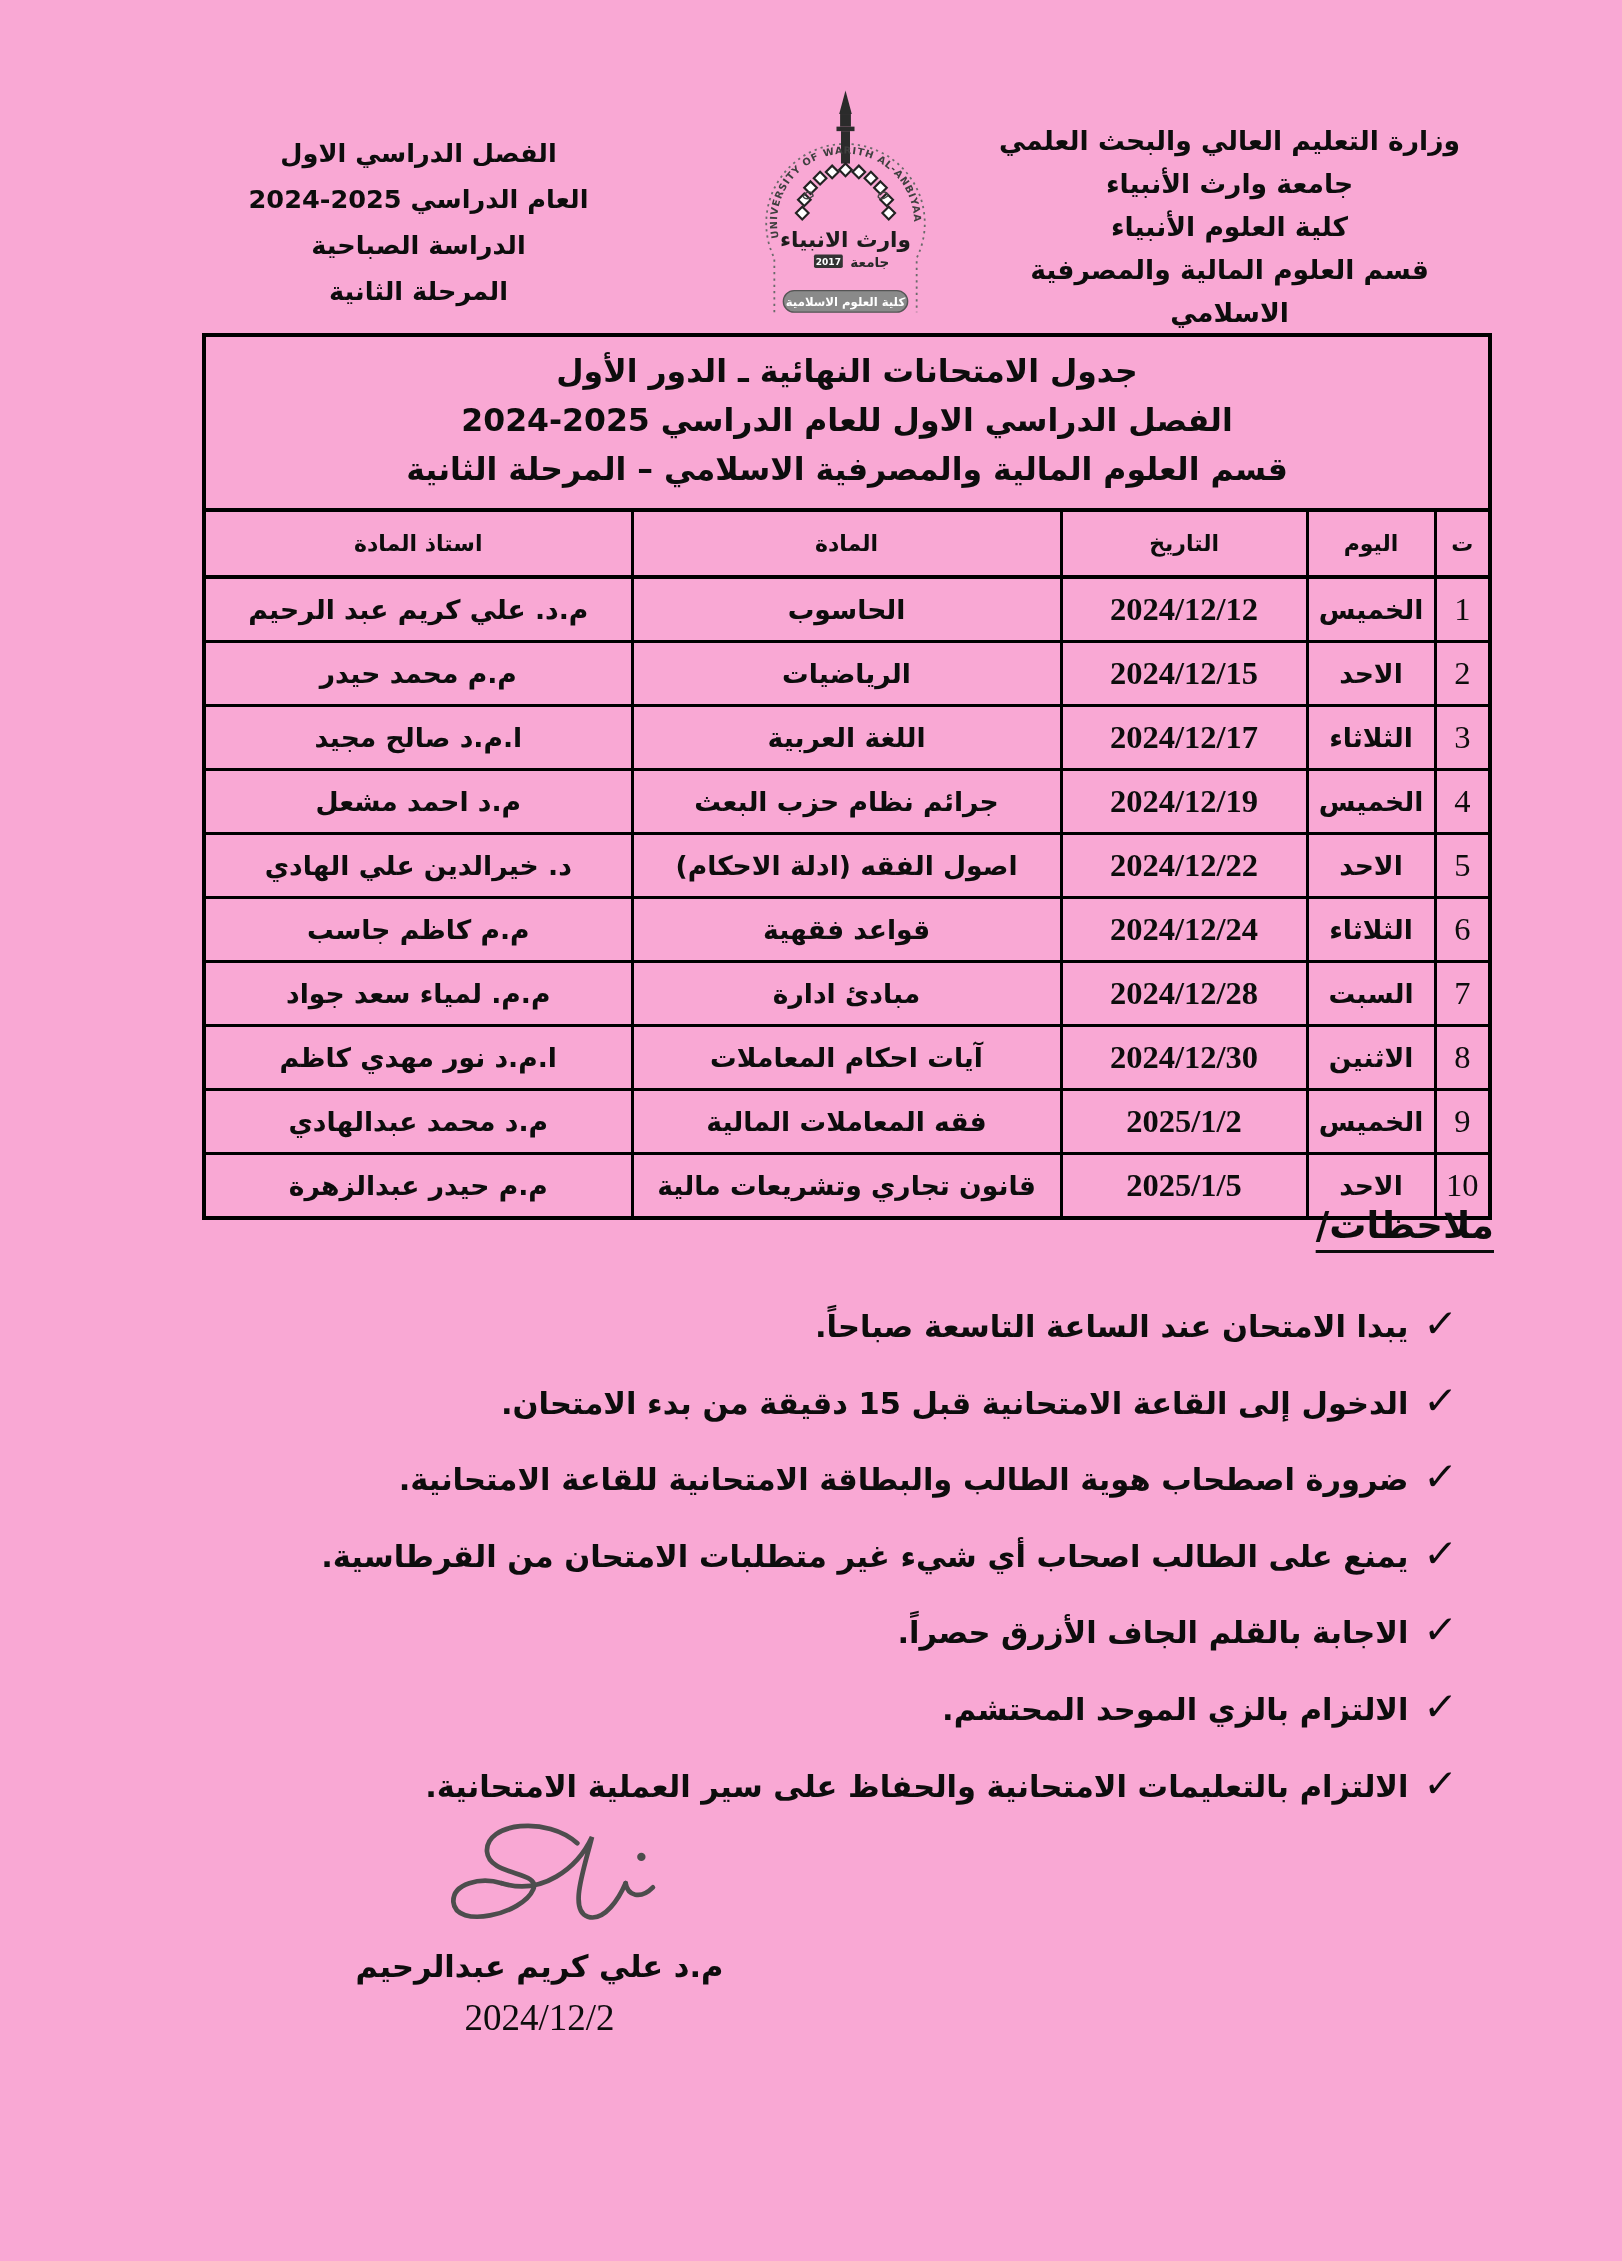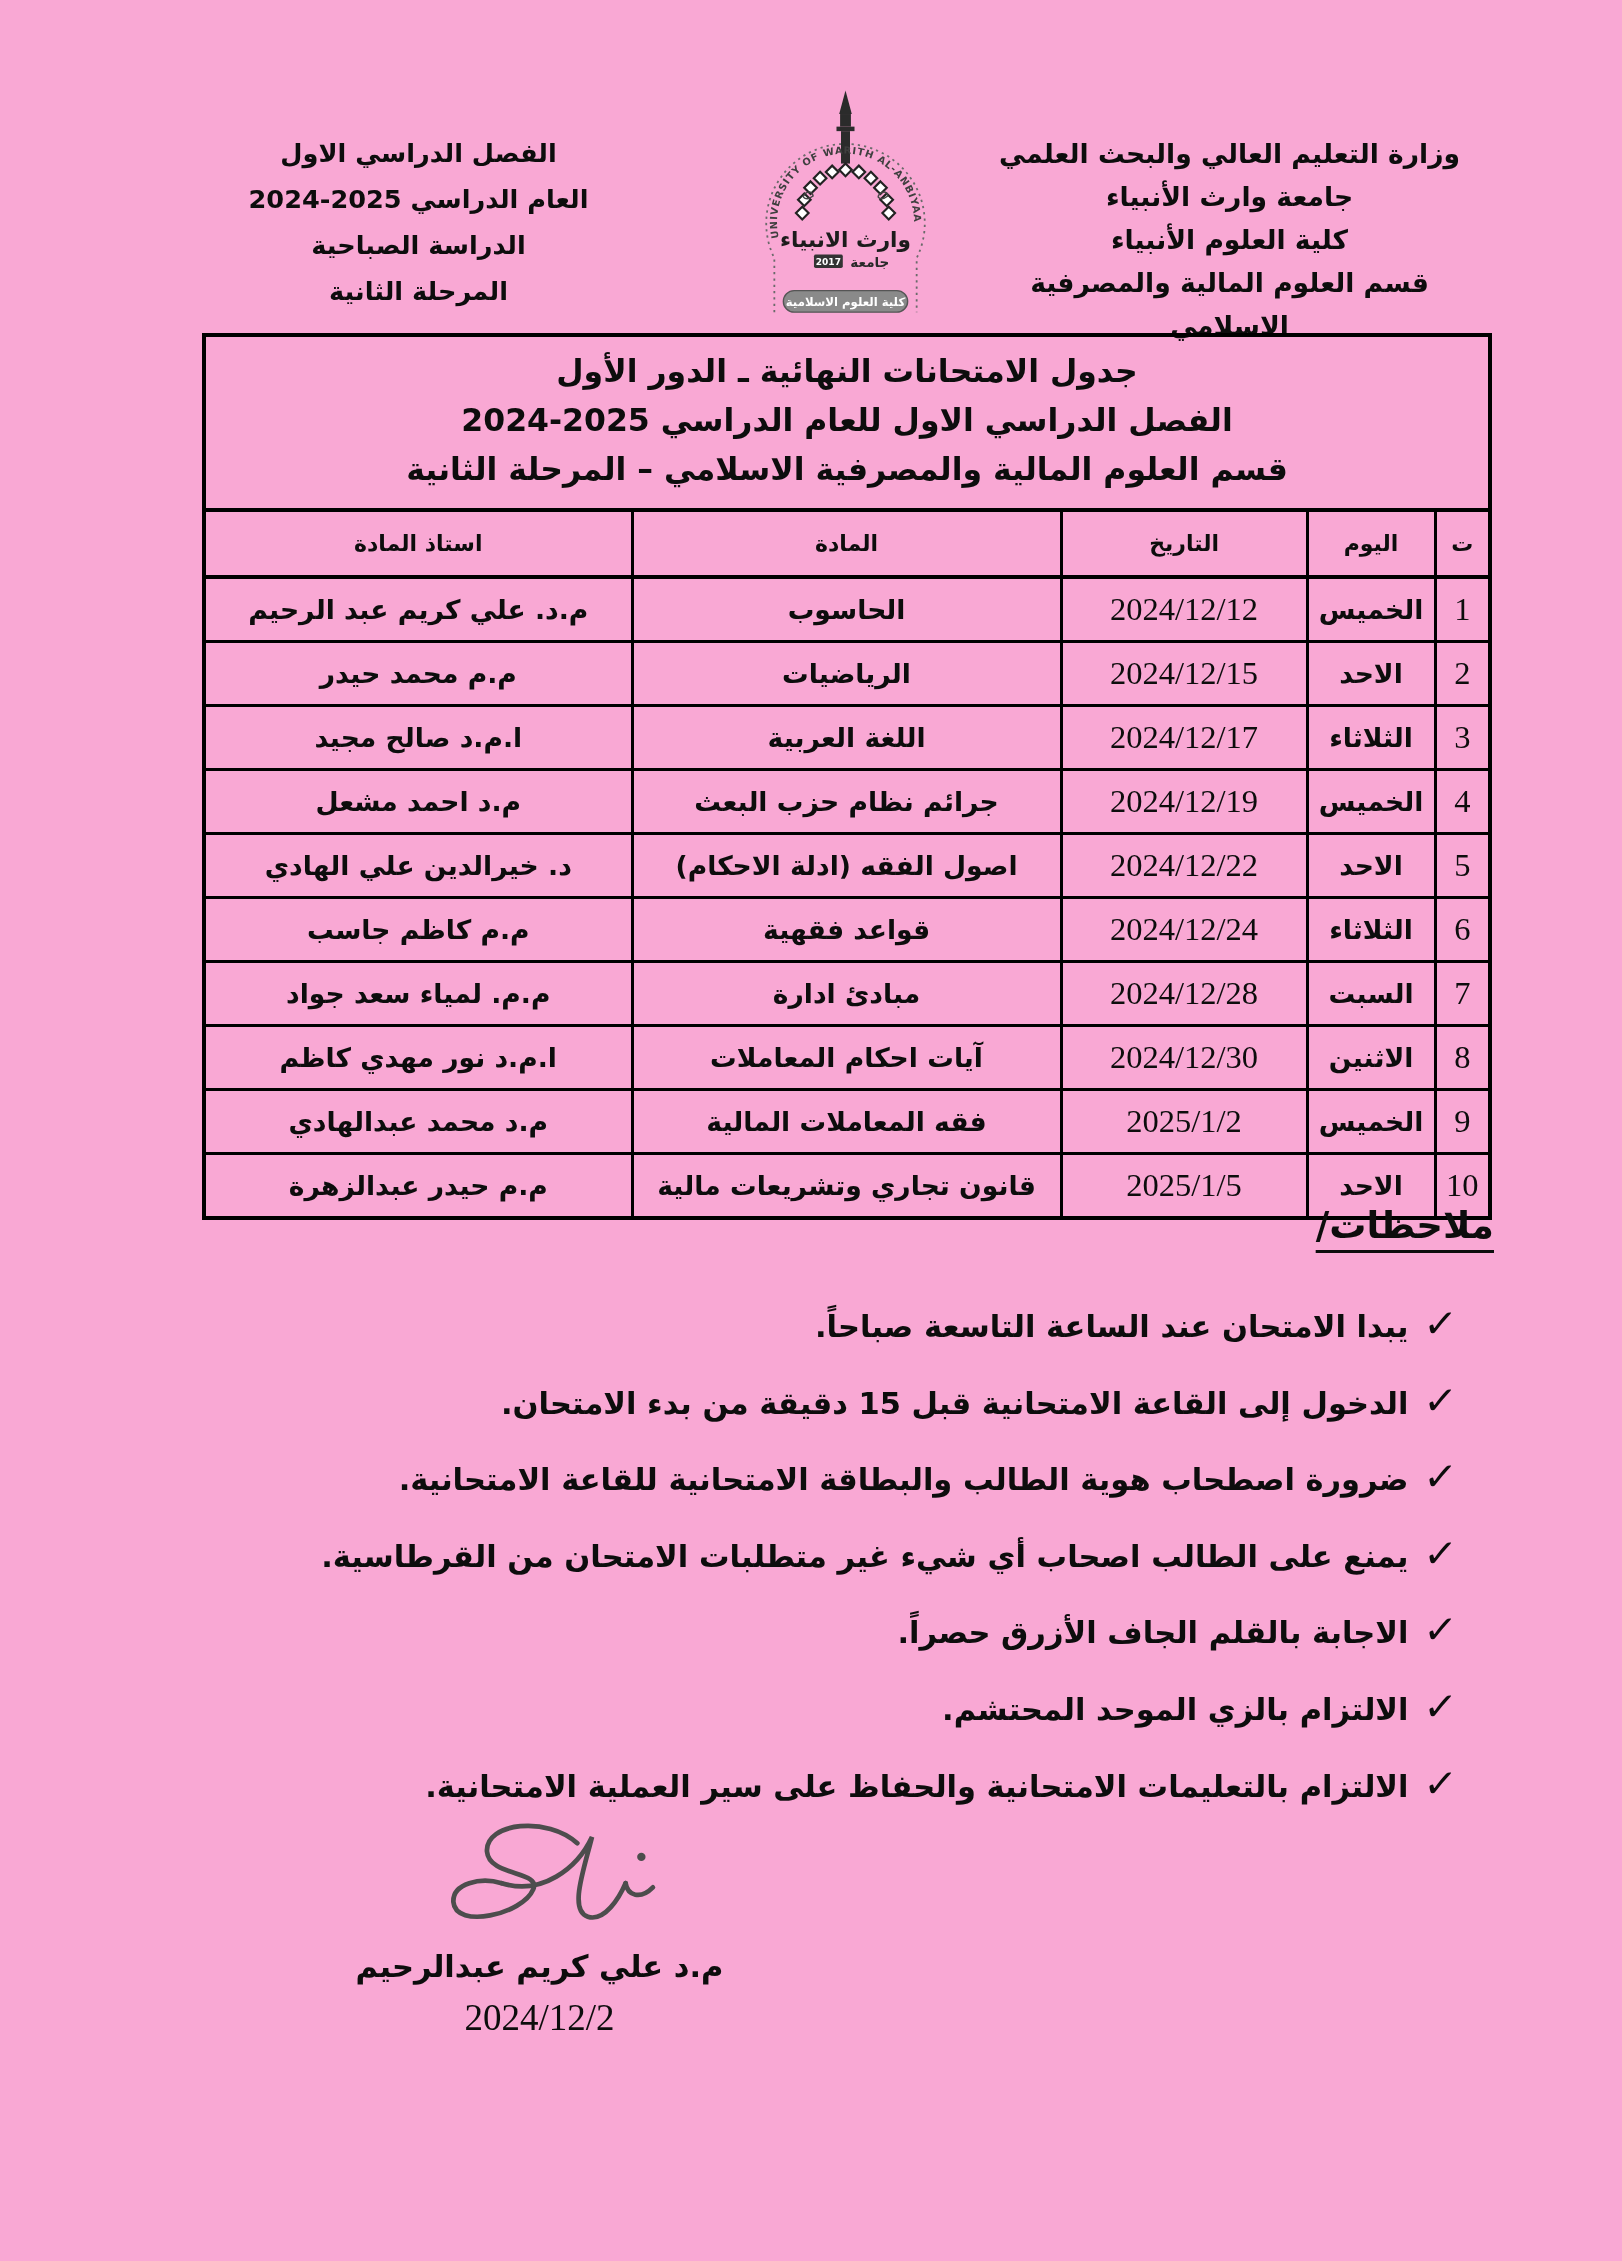--- a/index.html
+++ b/index.html
@@ -4,35 +4,35 @@
 <style>
   html,body{margin:0;padding:0;background:#e8e8e8;}
   .page{
     position:relative;width:1622px;height:2262px;margin:0 auto;
     background:#f9a8d4;color:#0d0d0d;overflow:hidden;
     font-family:"DejaVu Sans",sans-serif;font-weight:bold;
   }
   
   .hdr-left{position:absolute;top:130px;left:234px;width:369px;text-align:center;
     font-size:25.6px;line-height:46px;direction:rtl;}
-  .hdr-right{position:absolute;top:132px;left:993px;width:473px;text-align:center;
+  .hdr-right{position:absolute;top:119px;left:993px;width:473px;text-align:center;
     font-size:26.6px;line-height:43px;direction:rtl;}
   .logo-box{position:absolute;top:87px;left:759px;width:173px;height:236px;}
   .logo-box svg{width:100%;height:100%;}
   
   table.exam{position:absolute;top:333px;left:202px;width:1286px;
     border-collapse:collapse;table-layout:fixed;text-align:center;
     border:4.9px solid #000;}
   table.exam th,table.exam td{border:3px solid #000;padding:0;overflow:hidden;}
   .title-cell{border-bottom:4.9px solid #000 !important;padding:9.9px 5.9px 13.8px !important;}
   .title-cell div{font-size:31.5px;line-height:49px;}
   tr.cols th{height:63px;font-size:22px;border-bottom:4.9px solid #000 !important;}
   tbody td{height:61px;font-size:26.6px;}
   td.c-no{font-family:"Liberation Serif",serif;font-weight:normal;font-size:32.5px;}
-  td.c-date{font-family:"Liberation Serif",serif;font-weight:normal;font-size:32.5px;direction:ltr;}
+  td.c-date{font-family:"Liberation Serif",serif;font-weight:bold;font-size:32.5px;direction:ltr;}
   
   .notes-heading{position:absolute;top:1204px;right:128px;font-size:37px;direction:rtl;
     text-decoration:underline;text-decoration-thickness:3px;text-underline-offset:11.8px;}
   .notes-list{position:absolute;top:1302px;right:165px;width:1310px;direction:rtl;
     list-style:none;margin:0;padding:0;}
   .notes-list li{display:flex;align-items:baseline;gap:15.8px;font-size:30.5px;
     line-height:49px;margin-bottom:27.6px;}
   .chk{font-size:39px;font-style:italic;transform:skewX(-6deg);line-height:1;}
   
   .sig{position:absolute;top:1820px;left:313px;width:453px;text-align:center;direction:rtl;}

